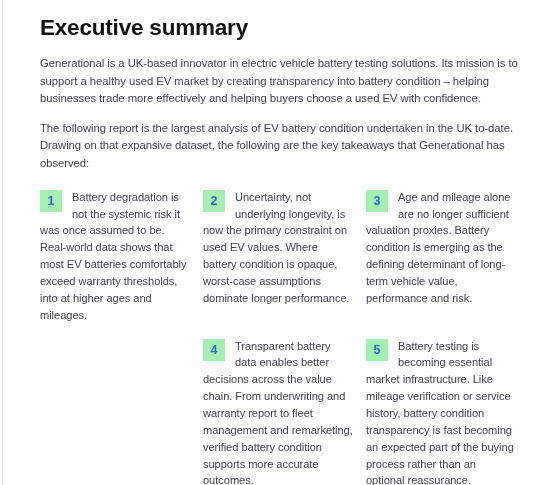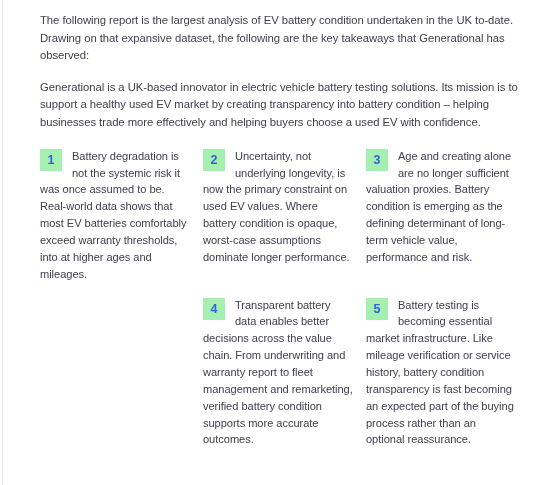--- a/index.html
+++ b/index.html
@@ -99,45 +99,46 @@
     clear: both;
   }
 </style>
 </head>
 <body>
 
 <div class="page-edge"></div>
 
 <div class="page">
 
+  <h1 class="doc-title">Executive summary</h1>
+
+  <p class="intro first">Generational is a UK-based innovator in electric vehicle battery testing solutions. Its mission is to support a healthy used EV market by creating transparency into battery condition – helping businesses trade more effectively and helping buyers choose a used EV with confidence.</p>
 
   <p class="intro second">The following report is the largest analysis of EV battery condition undertaken in the UK to-date. Drawing on that expansive dataset, the following are the key takeaways that Generational has observed:</p>
-
-  <p class="intro first">Generational is a UK-based innovator in electric vehicle battery testing solutions. Its mission is to support a healthy used EV market by creating transparency into battery condition – helping businesses trade more effectively and helping buyers choose a used EV with confidence.</p>
 
   <div class="takeaway-grid row-one">
 
     <div class="col">
       <div class="takeaway clearfix">
         <span class="badge">1</span>
         <span class="takeaway-text">Battery degradation is not the systemic risk it was once assumed to be. Real-world data shows that most EV batteries comfortably exceed warranty thresholds, into at higher ages and mileages.</span>
       </div>
     </div>
 
     <div class="col">
       <div class="takeaway clearfix">
         <span class="badge">2</span>
         <span class="takeaway-text">Uncertainty, not underlying longevity, is now the primary constraint on used EV values. Where battery condition is opaque, worst-case assumptions dominate longer performance.</span>
       </div>
     </div>
 
     <div class="col">
       <div class="takeaway clearfix">
         <span class="badge">3</span>
-        <span class="takeaway-text">Age and creating alone are no longer sufficient valuation proxies. Battery condition is emerging as the defining determinant of long-term vehicle value, performance and risk.</span>
+        <span class="takeaway-text">Age and mileage alone are no longer sufficient valuation proxies. Battery condition is emerging as the defining determinant of long-term vehicle value, performance and risk.</span>
       </div>
     </div>
 
   </div>
 
   <div class="takeaway-grid row-two">
 
     <div class="col spacer"></div>
 
     <div class="col">

